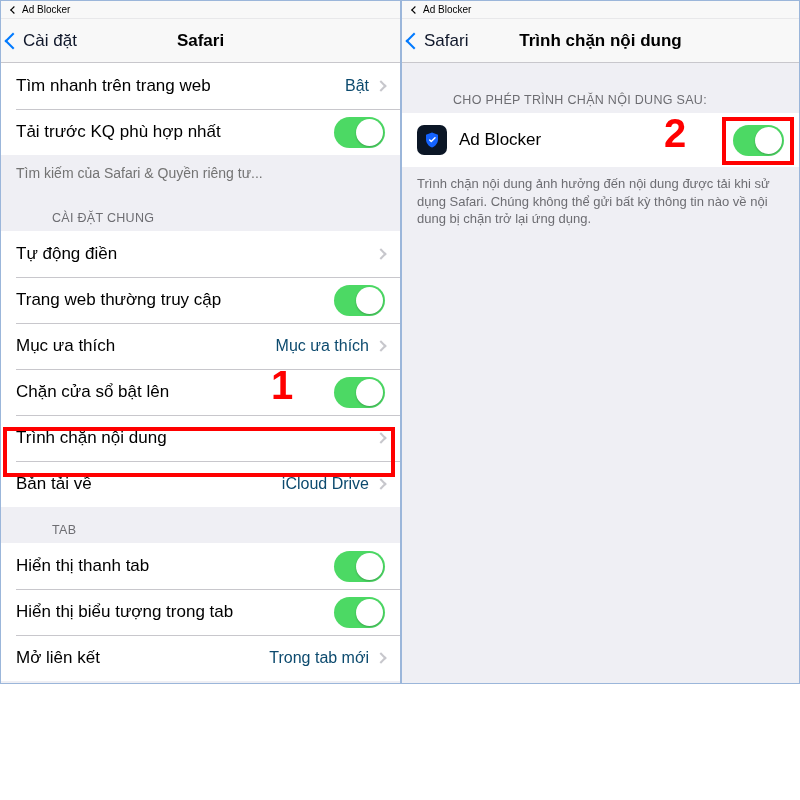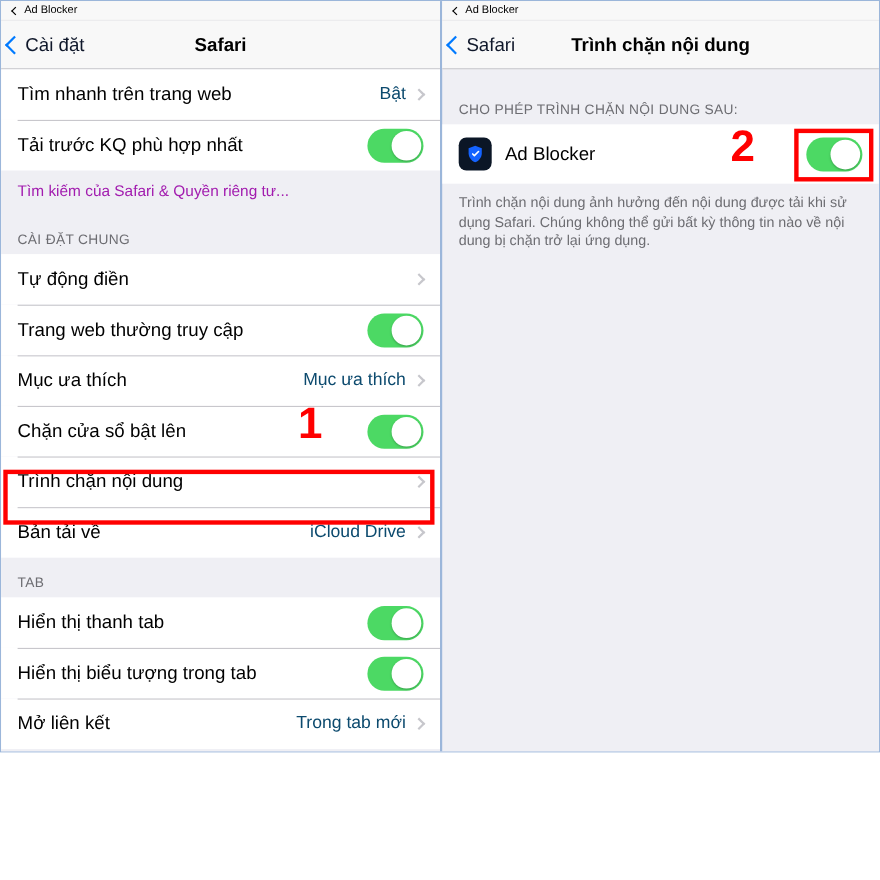--- a/index.html
+++ b/index.html
@@ -110,24 +110,25 @@
     border-top: 2px solid #c7c7cc;
     border-right: 2px solid #c7c7cc;
     transform: rotate(45deg);
   }
   .section-header {
     font-size: 12.5px;
     letter-spacing: 0.3px;
     color: #6d6d72;
     padding: 16px 15px 6px;
     text-transform: uppercase;
+    margin-left: 36px;
   }
   .hint {
     font-size: 14px;
-    color: #a21caf;
+    color: #737373;
     padding: 10px 15px 14px;
     background:#efeff4;
   }
   .footer-text {
     font-size: 13px;
     color: #6d6d72;
     padding: 8px 15px 0;
     line-height: 1.35;
   }
 

